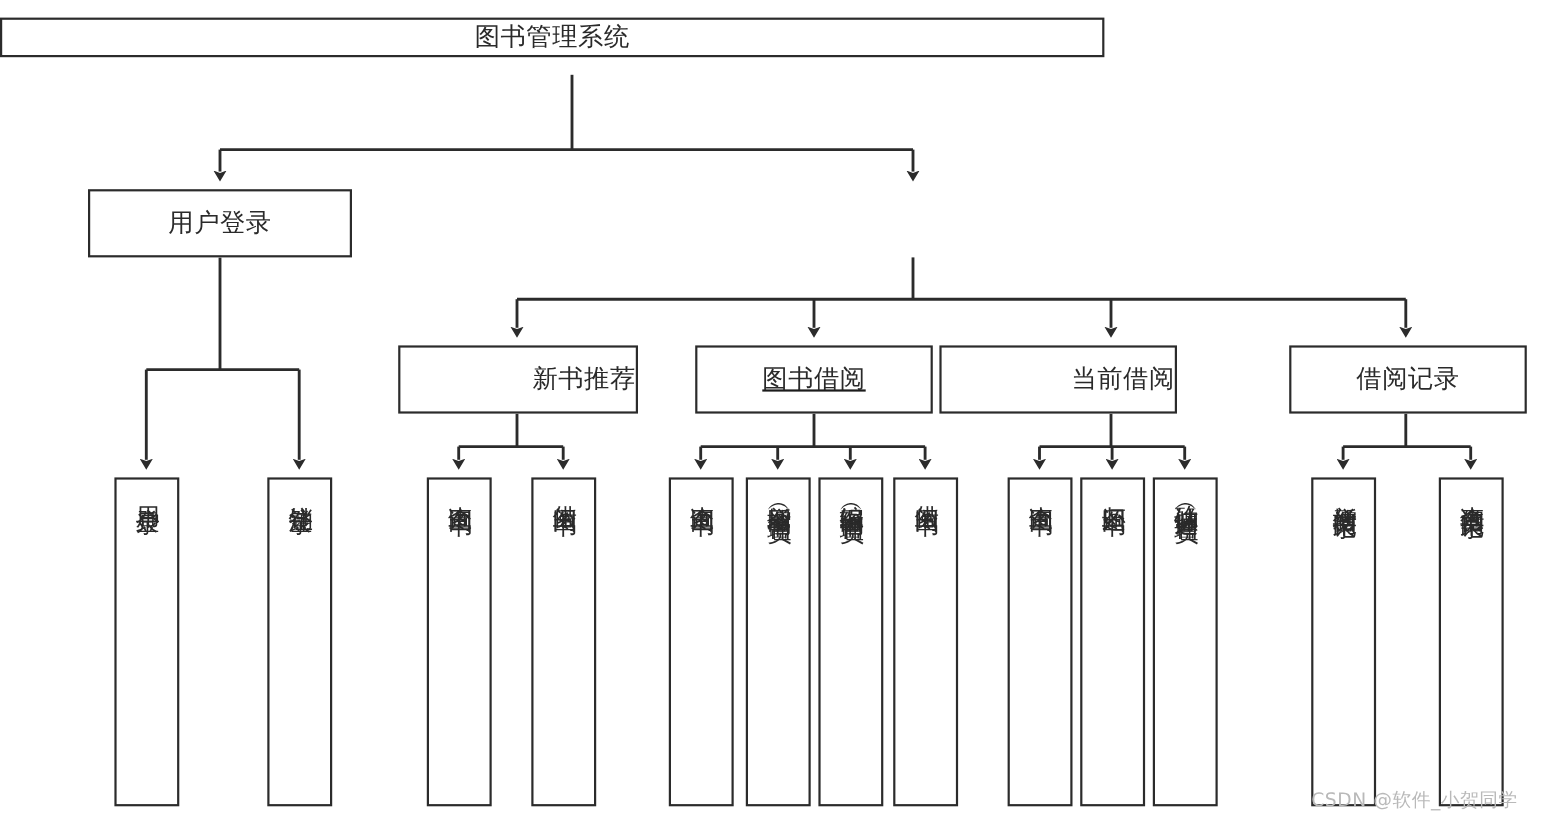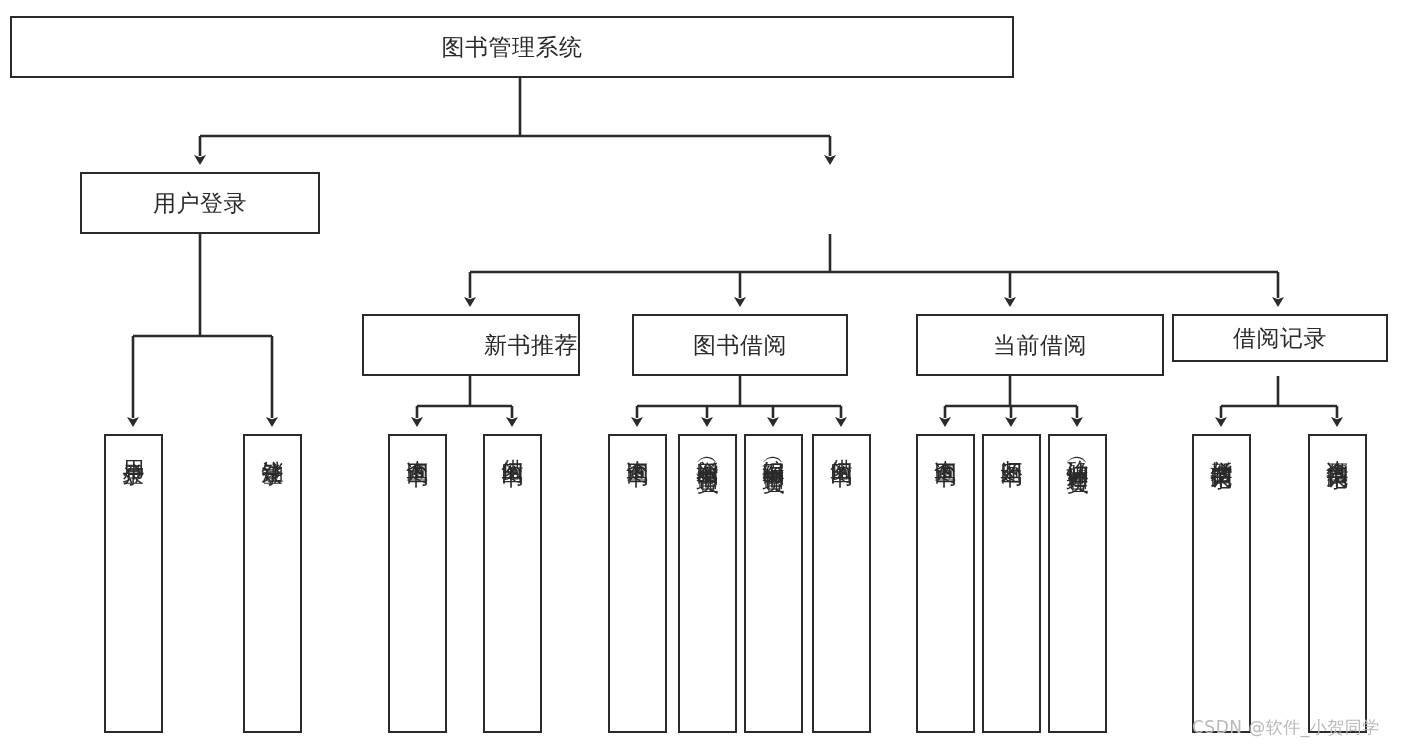--- a/index.html
+++ b/index.html
@@ -114,38 +114,38 @@
       <path d="M1011,406 L1011,418" marker-end="url(#arrow)"></path>
       <path d="M1077,406 L1077,418" marker-end="url(#arrow)"></path>
 
       <path d="M1278,376 L1278,406"></path>
       <path d="M1221,406 L1337,406"></path>
       <path d="M1221,406 L1221,418" marker-end="url(#arrow)"></path>
       <path d="M1337,406 L1337,418" marker-end="url(#arrow)"></path>
     </g>
   </svg>
 
-  <div class="node horiz" id="node-root" style="left:10px;top:16px;width:1004px;height:62px;">
+  <div class="node horiz" id="node-root" style="left:0;top:16px;width:1004px;height:36px;">
     <span class="label">图书管理系统</span>
   </div>
 
   <div class="node horiz" style="left:80px;top:172px;width:240px;height:62px;">
     <span class="label">用户登录</span>
   </div>
 
   <div class="node horiz" style="left:362px;top:314px;width:218px;height:62px;justify-content:flex-end;">
     <span class="label">新书推荐</span>
   </div>
-  <div class="node horiz" style="left:632px;top:314px;width:216px;height:62px;">
+  <div class="node horiz" style="left:632px;top:314px;width:216px;height:62px;text-decoration:underline;">
     <span class="label">图书借阅</span>
   </div>
-  <div class="node horiz" style="left:916px;top:314px;width:248px;height:62px;">
+  <div class="node horiz" style="left:854px;top:314px;width:216px;height:62px;justify-content:flex-end;">
     <span class="label">当前借阅</span>
   </div>
-  <div class="node horiz" style="left:1172px;top:314px;width:216px;height:48px;">
+  <div class="node horiz" style="left:1172px;top:314px;width:216px;height:62px;">
     <span class="label">借阅记录</span>
   </div>
 
   <div class="node vert" style="left:104px;top:434px;width:59px;height:299px;">
     <span class="label">用户登录</span>
   </div>
   <div class="node vert" style="left:243px;top:434px;width:59px;height:299px;">
     <span class="label">注销登录</span>
   </div>
 

